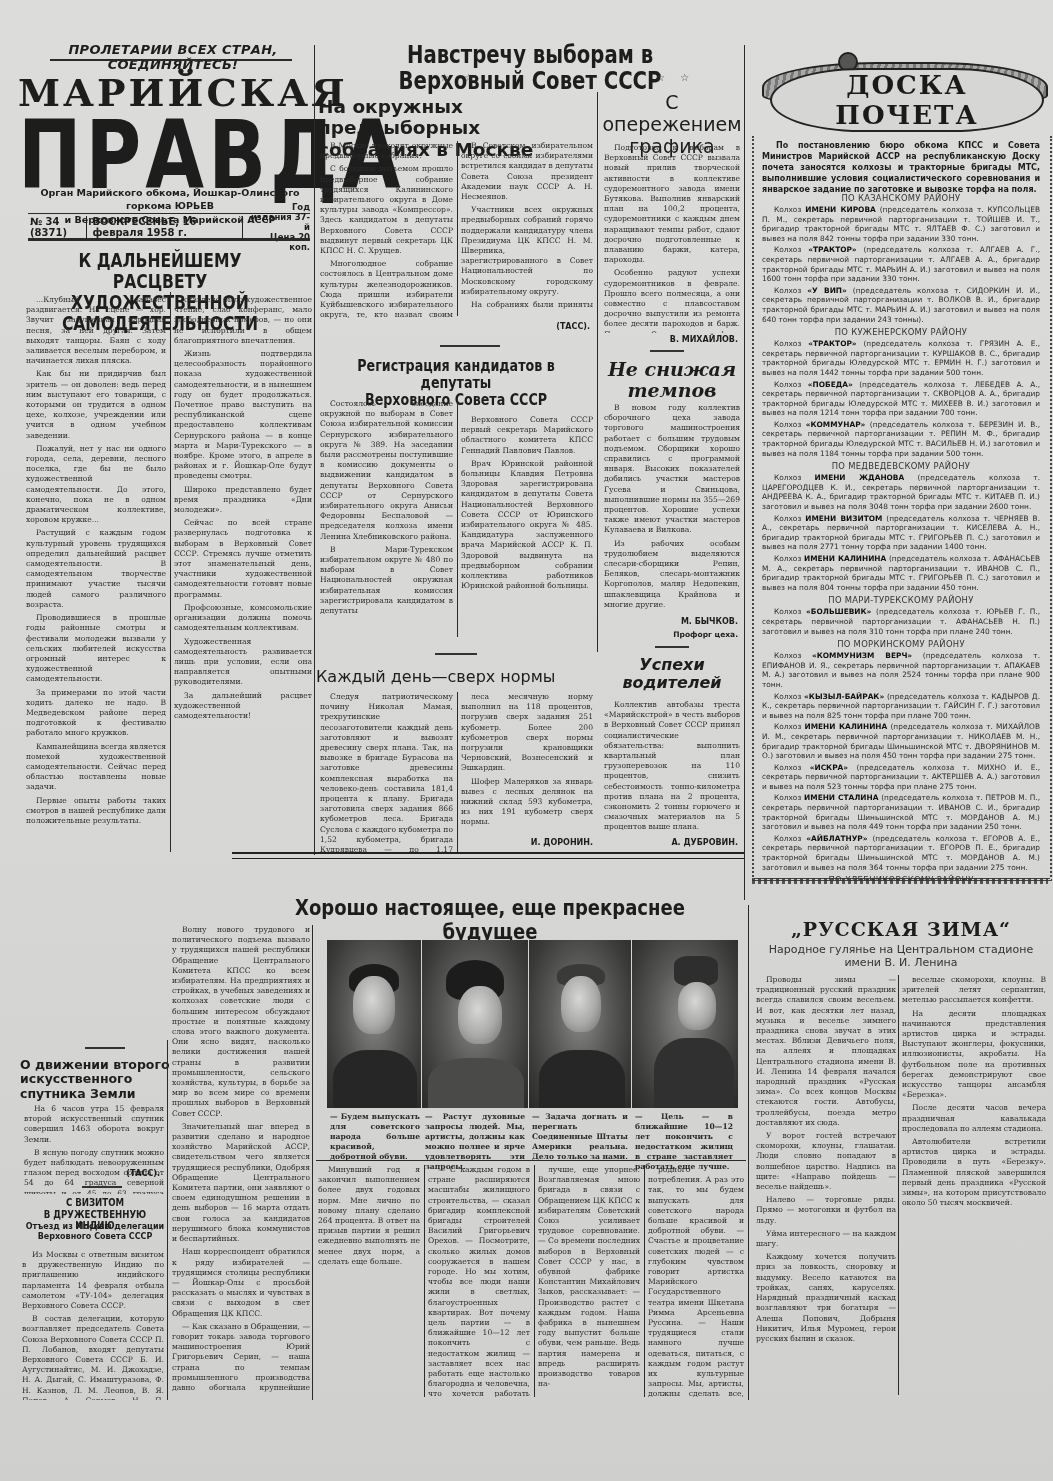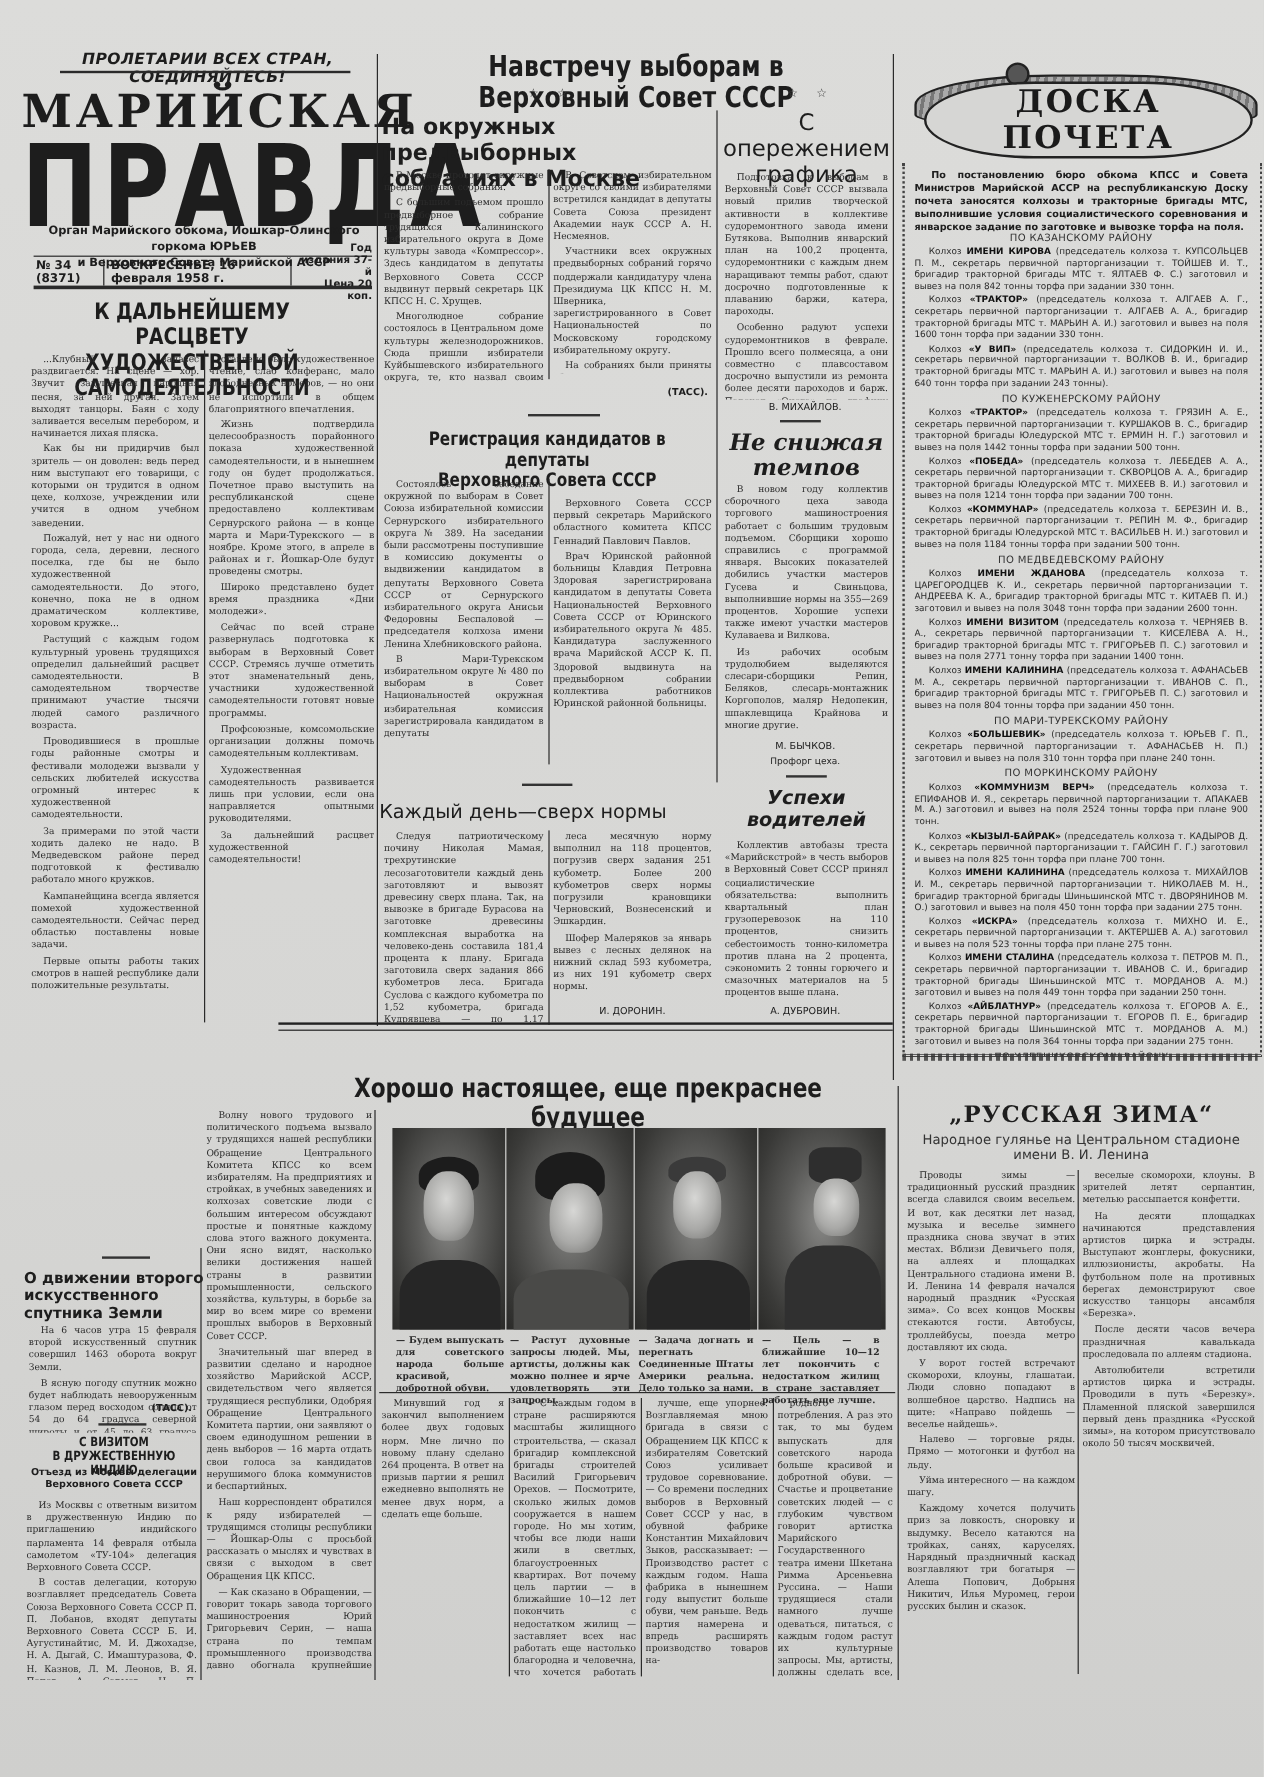--- a/index.html
+++ b/index.html
@@ -28,21 +28,21 @@
   .hcond { font-family: "DejaVu Sans", sans-serif; font-weight: bold; transform: scaleX(.82); transform-origin: center; text-align: center; line-height: 1.1; }
   .hgrot { font-family: "DejaVu Sans", sans-serif; font-weight: bold; text-align: left; line-height: 1.15; }
   .hlight { font-family: "DejaVu Sans", sans-serif; text-align: center; line-height: 1.15; }
   .hital { font-family: "DejaVu Serif", serif; font-style: italic; font-weight: bold; text-align: center; line-height: 1.1; }
 
   .col {
     position: absolute; font-size: 7.6px; line-height: 10.2px; text-align: justify;
     color: #2b2b2b; overflow: hidden; hyphens: auto;
   }
   .col p { margin: 0 0 3px 0; text-indent: 10px; }
-  .sig { font-family: "DejaVu Sans", sans-serif; font-weight: normal; font-size: 8px; text-align: center; }
+  .sig { font-family: "DejaVu Sans", sans-serif; font-weight: bold; font-size: 8px; text-align: right; }
   .tass { font-family: "DejaVu Sans", sans-serif; font-weight: bold; font-size: 8px; text-align: right; }
   .stars { font-size: 10px; color: #444; letter-spacing: 6px; }
   .dash { position: absolute; height: 2px; background: #333; }
 
   .honor-box { position: absolute; border-left: 2px dotted #444; border-right: 2px dotted #444; border-bottom: 3px double #444; }
   .honor-title {
     position: absolute; font-family: "DejaVu Serif", serif; font-weight: bold; font-size: 26px; letter-spacing: 2px;
     text-align: center; color: #1a1a1a;
   }
   .banner {

